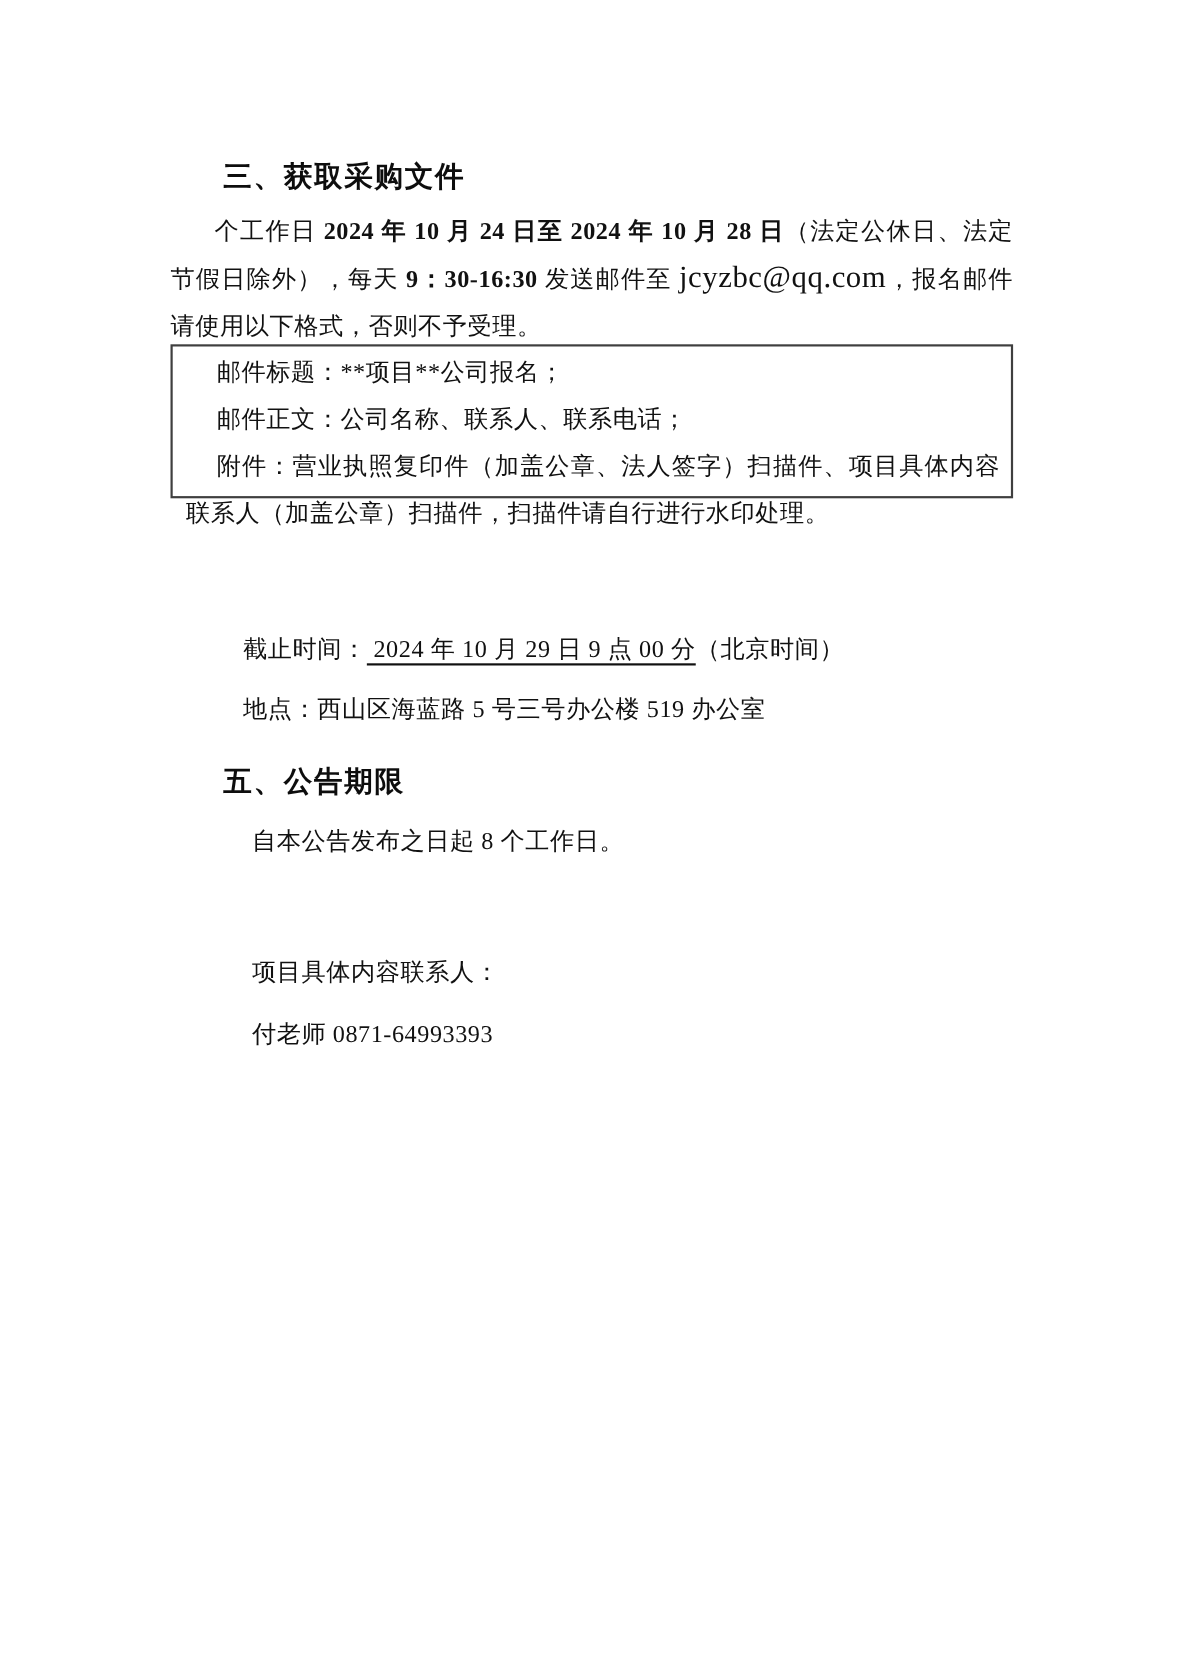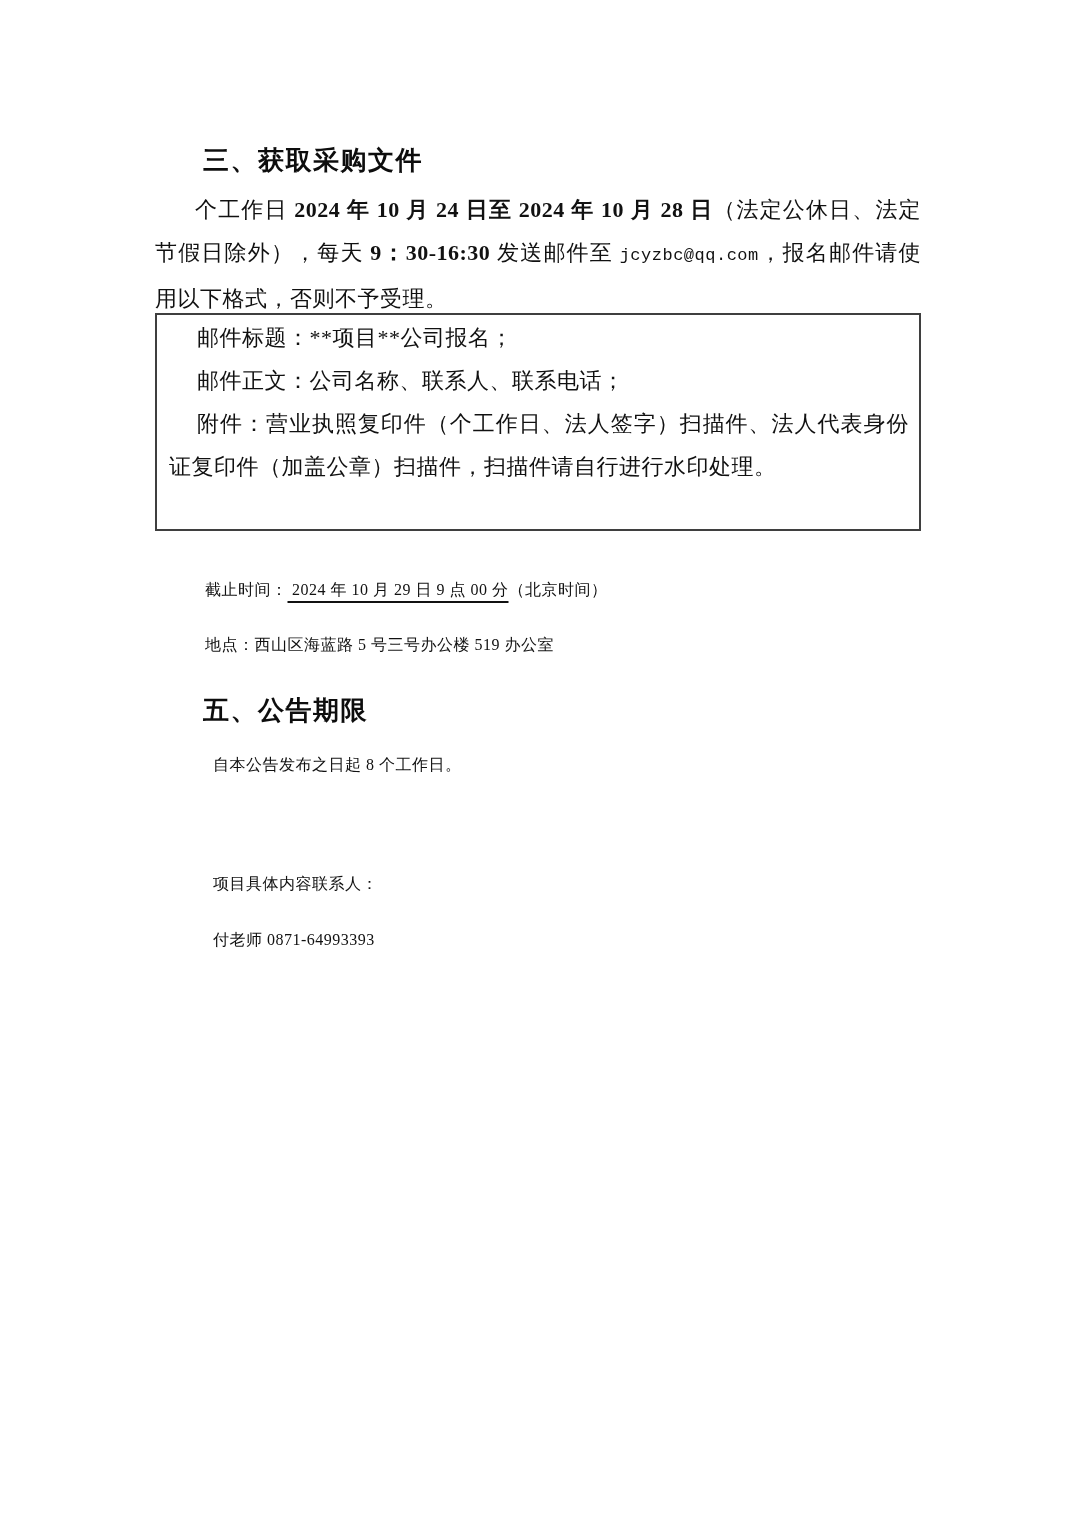--- a/index.html
+++ b/index.html
@@ -40,68 +40,68 @@
     font-size: 22px;
     line-height: 43px;
     letter-spacing: 0.5px;
   }
   .justify { text-align: justify; }
   .indent-first { text-indent: 40px; }
   .mail-box {
     position: absolute;
     left: 0;
     width: 766px;
-    height: 218px;
+    height: 140px;
     border: 2px solid #3f3f3f;
     padding: 1px 10px 0 12px;
     background: #ffffff;
   }
   .box-line {
     font-size: 22px;
     line-height: 43px;
     letter-spacing: 0.5px;
     text-indent: 28px;
   }
   .line {
     position: absolute;
-    left: 0;
+    left: 16px;
     width: 100%;
-    font-size: 16px;
+    font-size: 22px;
     line-height: 43px;
     letter-spacing: 0.5px;
     white-space: pre-wrap;
   }
   .pl50 { padding-left: 50px; }
   .pl58 { padding-left: 58px; }
   .u {
     text-decoration: underline;
     text-underline-offset: 6px;
     text-decoration-thickness: 1.5px;
   }
   .run-normal { font-weight: 400; }
   .run-bold { font-weight: 700; }
   .run-mono {
-    font-family: Liberation Mono, monospace;
-    font-size: 17px;
+    font-family: Liberation Serif, serif;
+    font-size: 28px;
   }
 </style>
 </head>
 <body>
 
 <div class="page">
   <div class="content">
 
     <div class="sec-heading" style="top:143px">三、获取采购文件</div>
 
     <div class="para justify indent-first" style="top:188px"><span class="run-normal">个工作日 </span><span class="run-bold">2024 年 10 月 24 日至 2024 年 10 月 28 日</span><span class="run-normal">（法定公休日、法定节假日除外），每天 </span><span class="run-bold">9：30-16:30</span><span class="run-normal"> 发送邮件至 </span><span class="run-mono">jcyzbc@qq.com</span><span class="run-normal">，报名邮件请使用以下格式，否则不予受理。</span></div>
 
     <div class="mail-box" style="top:313px">
       <div class="box-line">邮件标题：**项目**公司报名；</div>
       <div class="box-line">邮件正文：公司名称、联系人、联系电话；</div>
-      <div class="box-line justify">附件：营业执照复印件（个工作日、法人签字）扫描件、法人代表身份证复印件（加盖公章）扫描件，扫描件请自行进行水印处理。</div>
+      <div class="box-line justify">附件：营业执照复印件（加盖公章、法人签字）扫描件、项目具体内容联系人（加盖公章）扫描件，扫描件请自行进行水印处理。</div>
     </div>
 
 
     <div class="line pl50" style="top:568px"><span>截止时间：</span><span class="u"> 2024 年 10 月 29 日 9 点 00 分</span><span>（北京时间）</span></div>
 
     <div class="line pl50" style="top:623px">地点：西山区海蓝路 5 号三号办公楼 519 办公室</div>
 
     <div class="sec-heading" style="top:693px">五、公告期限</div>
 
     <div class="line pl58" style="top:743px">自本公告发布之日起 8 个工作日。</div>

